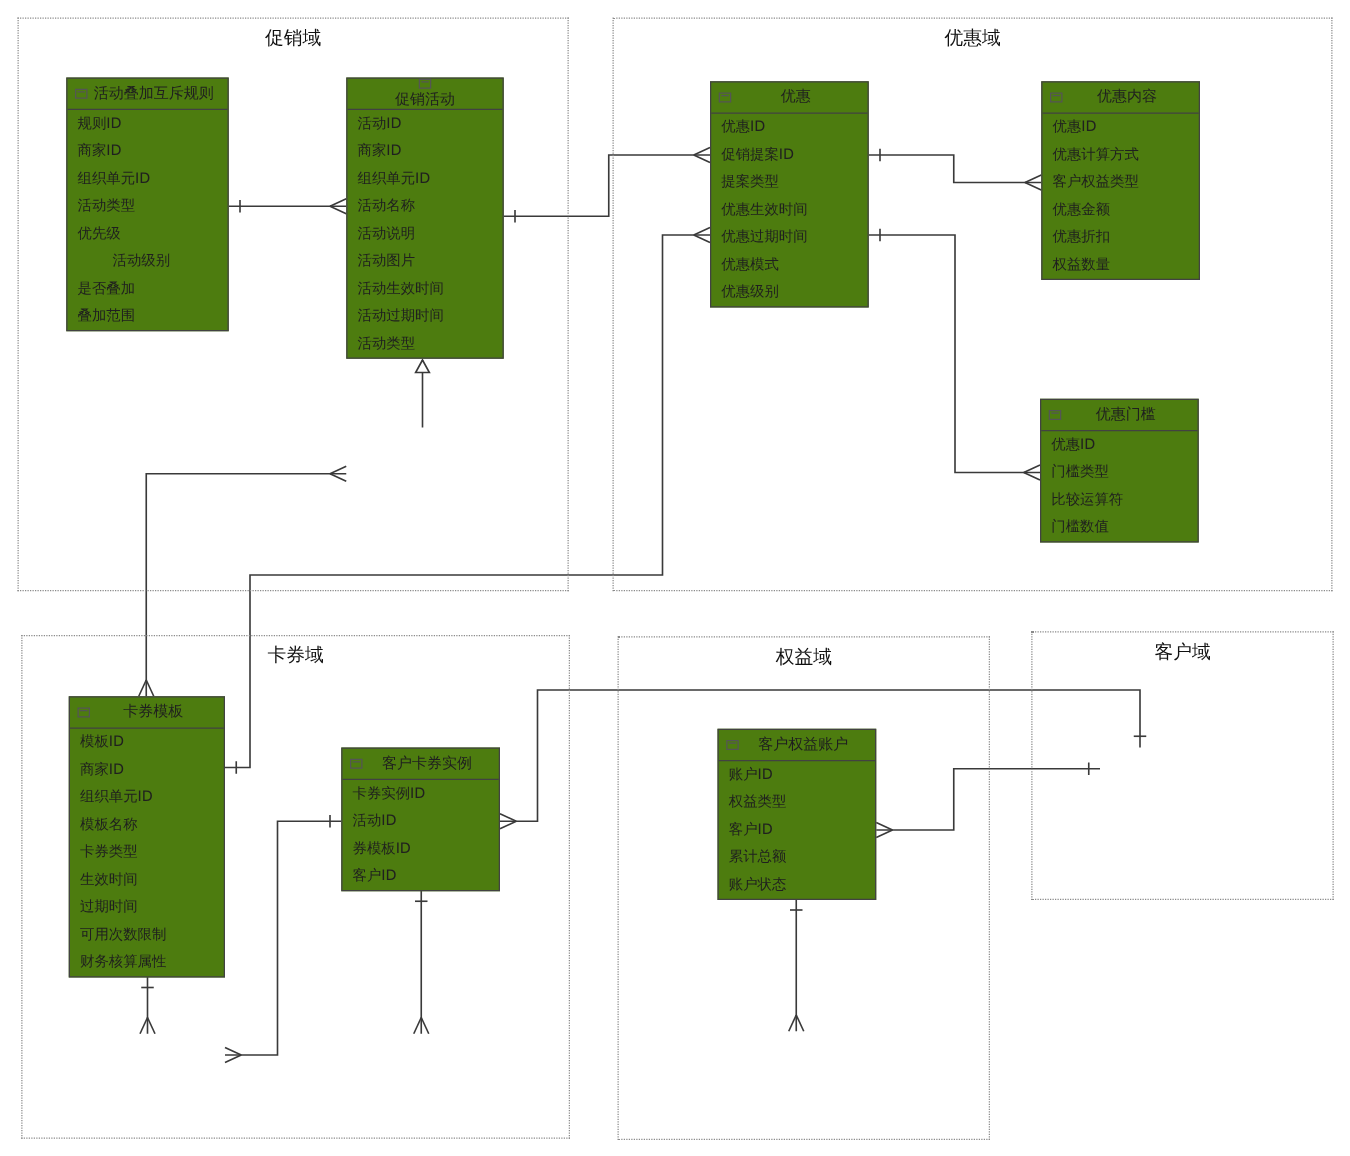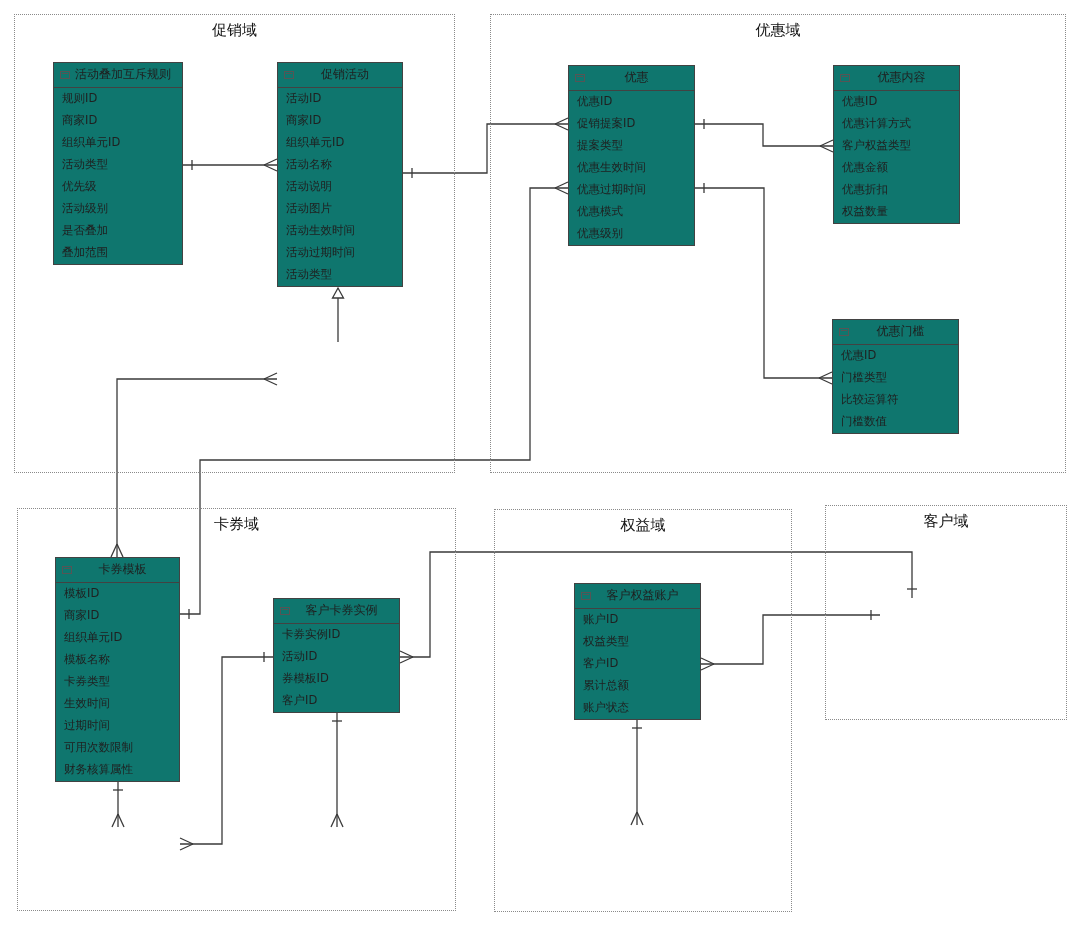--- a/index.html
+++ b/index.html
@@ -1,21 +1,21 @@
 <!DOCTYPE html>
 <html><head>
 <meta charset="utf-8">
 <style>
   html,body{margin:0;padding:0;background:#ffffff;}
   #canvas{position:relative;width:1080px;height:925px;background:#ffffff;overflow:hidden;
           font-family:"DejaVu Sans","Liberation Sans",sans-serif;color:#1f1f1f;}
   .domain{position:absolute;border:1.6px dotted #8a8a8a;box-sizing:border-box;}
   .domain-label{position:absolute;transform:translateX(-50%);font-size:15px;font-weight:500;
                 color:#111;white-space:nowrap;}
-  .entity{position:absolute;background:#0f766e;border:1.4px solid #424242;box-sizing:border-box;}
+  .entity{position:absolute;background:#4d7c0f;border:1.4px solid #424242;box-sizing:border-box;}
   .entity-header{display:flex;align-items:center;border-bottom:1.4px solid #424242;
                  box-sizing:border-box;padding:0 6px;}
   .entity-title{flex:1;text-align:center;font-size:12px;font-weight:500;white-space:nowrap;
                 overflow:hidden;}
   .collapse-icon{width:10px;height:8px;border:1px solid #555;box-sizing:border-box;
                  display:inline-flex;align-items:center;justify-content:center;flex:none;}
   .collapse-icon .bar{width:6px;height:1px;background:#555;display:block;margin-top:-3px;}
   .entity-row{display:flex;align-items:center;padding:0 0 0 8px;font-size:11.5px;
               white-space:nowrap;box-sizing:border-box;overflow:hidden;}
   .simplebox{position:absolute;background:#ffffff;border:1.5px solid #4a4a4a;box-sizing:border-box;
@@ -120,26 +120,26 @@
         <span class="collapse-icon">
           <span class="bar"></span>
         </span>
         <span class="entity-title">活动叠加互斥规则</span>
       </div>
       <div class="entity-row" style="height: 22px;">规则ID</div>
       <div class="entity-row" style="height: 22px;">商家ID</div>
       <div class="entity-row" style="height: 22px;">组织单元ID</div>
       <div class="entity-row" style="height: 22px;">活动类型</div>
       <div class="entity-row" style="height: 22px;">优先级</div>
-      <div class="entity-row" style="height: 22px;">活动级别</div>
+      <div class="entity-row" style="height: 22px; margin-left: 28px;">活动级别</div>
       <div class="entity-row" style="height: 22px;">是否叠加</div>
       <div class="entity-row" style="height: 22px;">叠加范围</div>
     </div>
     <div class="entity" style="left: 277px; top: 62px; width: 126px;">
-      <div class="entity-header" style="height: 24.6px;">
+      <div class="entity-header" style="height: 24.6px; flex-direction: column;">
         <span class="collapse-icon">
           <span class="bar"></span>
         </span>
         <span class="entity-title">促销活动</span>
       </div>
       <div class="entity-row" style="height: 22px;">活动ID</div>
       <div class="entity-row" style="height: 22px;">商家ID</div>
       <div class="entity-row" style="height: 22px;">组织单元ID</div>
       <div class="entity-row" style="height: 22px;">活动名称</div>
       <div class="entity-row" style="height: 22px;">活动说明</div>

